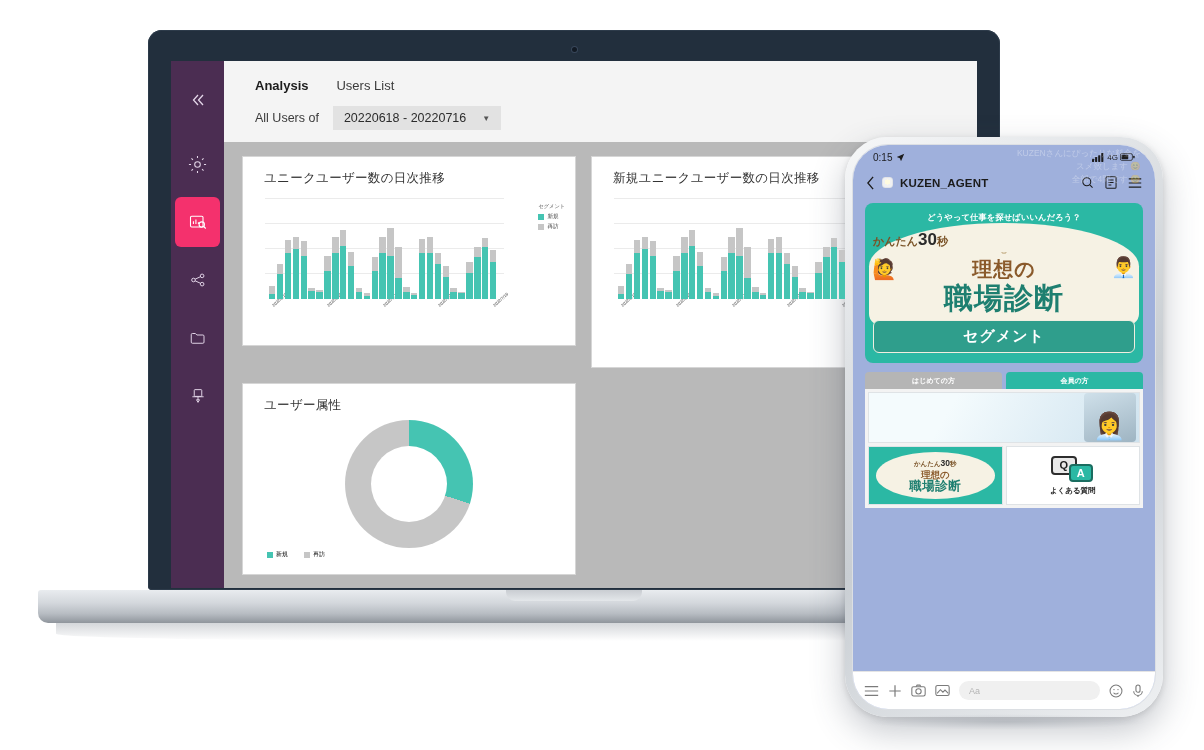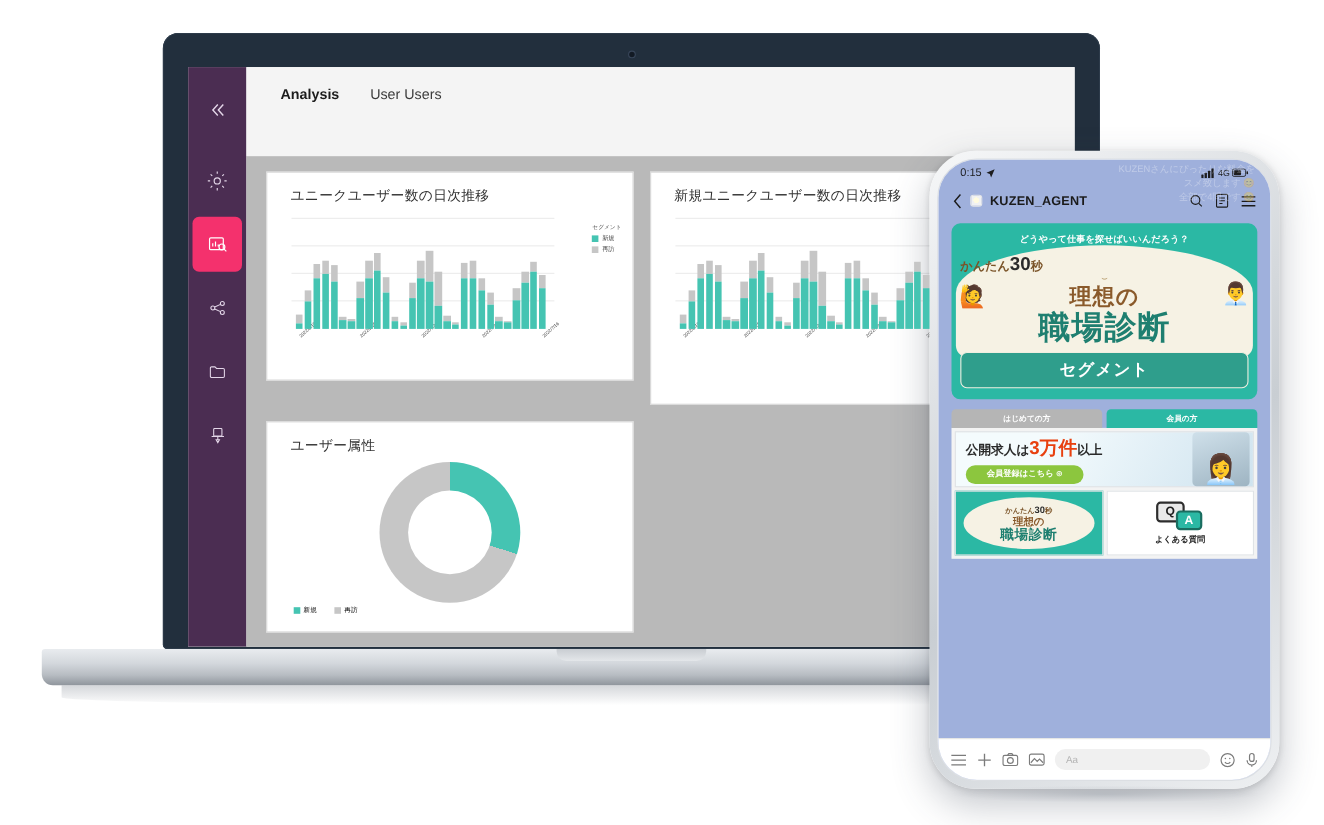--- a/index.html
+++ b/index.html
@@ -295,21 +295,28 @@
           <svg width="18" height="18" viewBox="0 0 24 24" fill="none" stroke="currentColor" stroke-width="1.3">
             <rect x="7" y="3.5" width="10" height="9" rx="1"></rect>
             <path d="M4.5 13h15M12 13v4M10 17h4l-2 3.5z"></path>
           </svg>
         </div>
       </div>
 
       <div id="app-header">
         <div id="tabs">
           <div class="tab active">Analysis</div>
-          <div class="tab">User Users</div>
+          <div class="tab">Users List</div>
+        </div>
+        <div id="filter-row">
+          <div id="filter-label">All Users of</div>
+          <div id="date-select">
+            <span>20220618 - 20220716</span>
+            <span id="date-caret">▼</span>
+          </div>
         </div>
       </div>
 
       <div id="dashboard">
 
         <div class="card-row">
 
           <div class="card" id="card-uu">
             <div class="card-title">ユニークユーザー数の日次推移</div>
             <div class="barchart" id="bc1">
@@ -692,29 +699,20 @@
           <div id="hero-btn">セグメント</div>
         </div>
 
         <div id="rich-menu">
           <div id="rm-tabs">
             <div class="rm-tab inactive">はじめての方</div>
             <div class="rm-tab active">会員の方</div>
           </div>
           <div id="rm-body">
             <div id="rm-banner">
-              <div>
-                <div id="rm-banner-txt">
-                  <span>公開求人は</span><em>3万件</em><span>以上</span>
-                </div>
-                <div id="rm-banner-btn">
-                  <span>会員登録はこちら</span>
-                  <span>⊙</span>
-                </div>
-              </div>
               <div id="rm-lady">👩‍💼</div>
             </div>
             <div id="rm-cards">
               <div class="rm-card" id="rm-card-diag">
                 <div id="rm-diag-oval">
                   <div id="rm-diag-30">
                     <span>かんたん</span><b>30</b><span>秒</span>
                   </div>
                   <div id="rm-diag-ideal">理想の</div>
                   <div id="rm-diag-main">職場診断</div>

